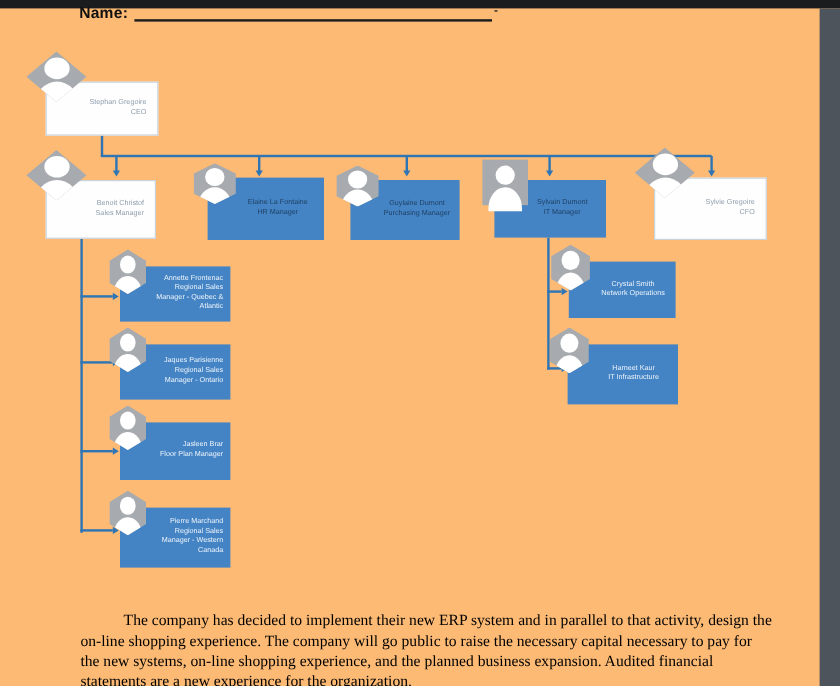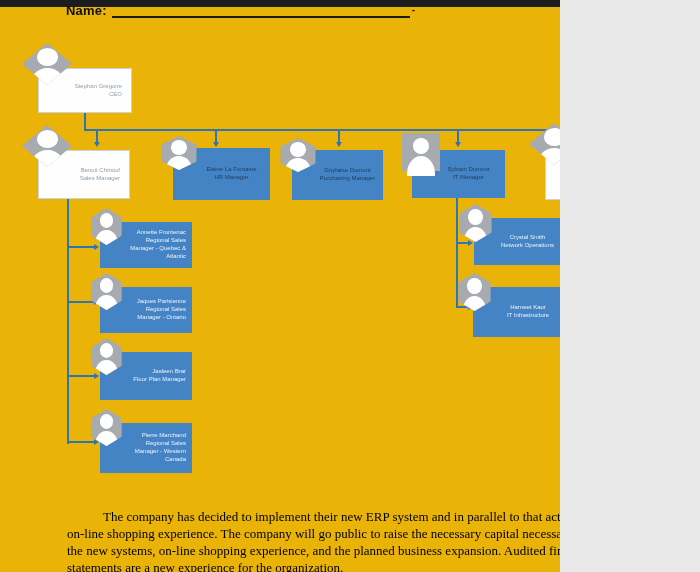--- a/index.html
+++ b/index.html
@@ -1,16 +1,16 @@
 <!DOCTYPE html>
 <html><head>
 <meta charset="utf-8">
 <style>
   html,body{margin:0;padding:0;background:#e9e9e9;}
-  .screen{position:relative;width:560px;height:572px;background:#eab308;overflow:hidden;
+  .screen{position:relative;width:700px;height:572px;background:#fdba74;overflow:hidden;
           font-family:"Liberation Sans",sans-serif;}
   .topbar{position:absolute;left:0;top:0;width:700px;height:7px;background:#1a1c1e;}
   .rightstrip{position:absolute;left:683px;top:7px;width:17px;height:565px;background:#4e545c;}
 
   
   .name-line{position:absolute;left:66px;top:3px;display:flex;align-items:flex-end;}
   .name-label{font-weight:bold;font-size:13px;color:#101010;letter-spacing:.2px;}
   .name-underline{display:inline-block;width:298px;height:13px;margin-left:5px;
                   border-bottom:2px solid #1b1b1b;}
   .name-dash{font-weight:bold;font-size:10px;color:#2a2a2a;margin-left:2px;align-self:flex-start;

